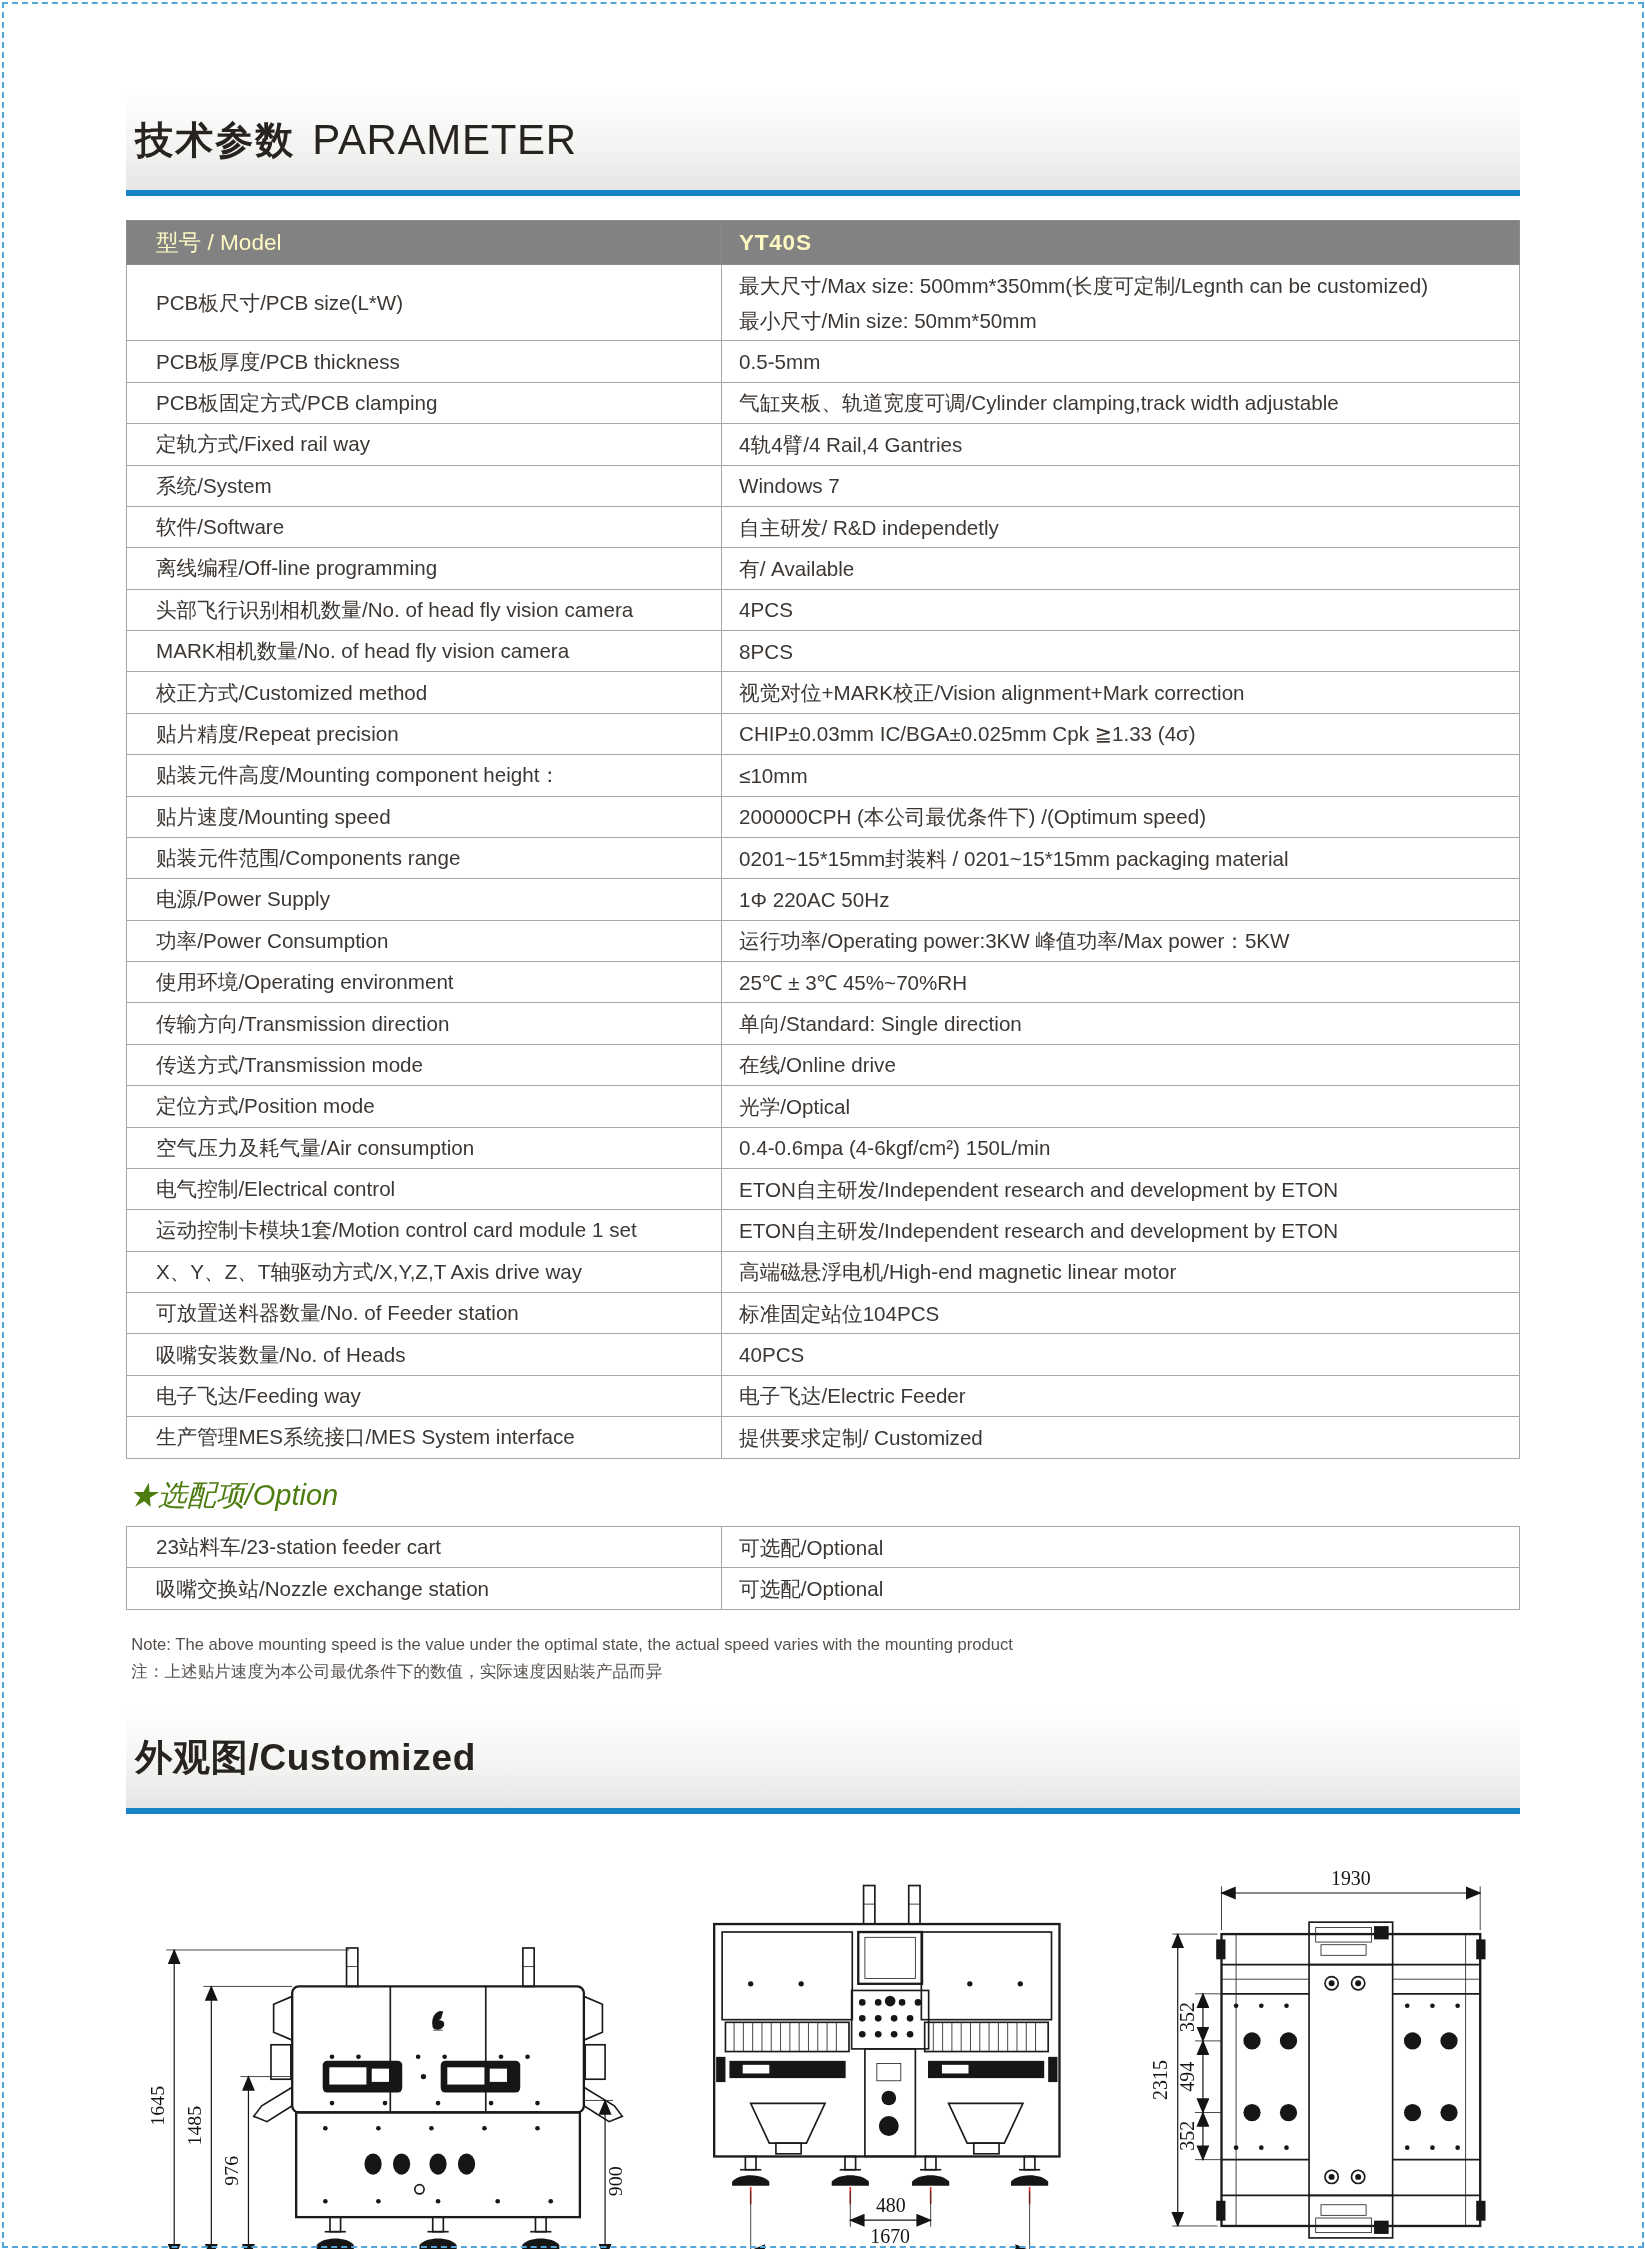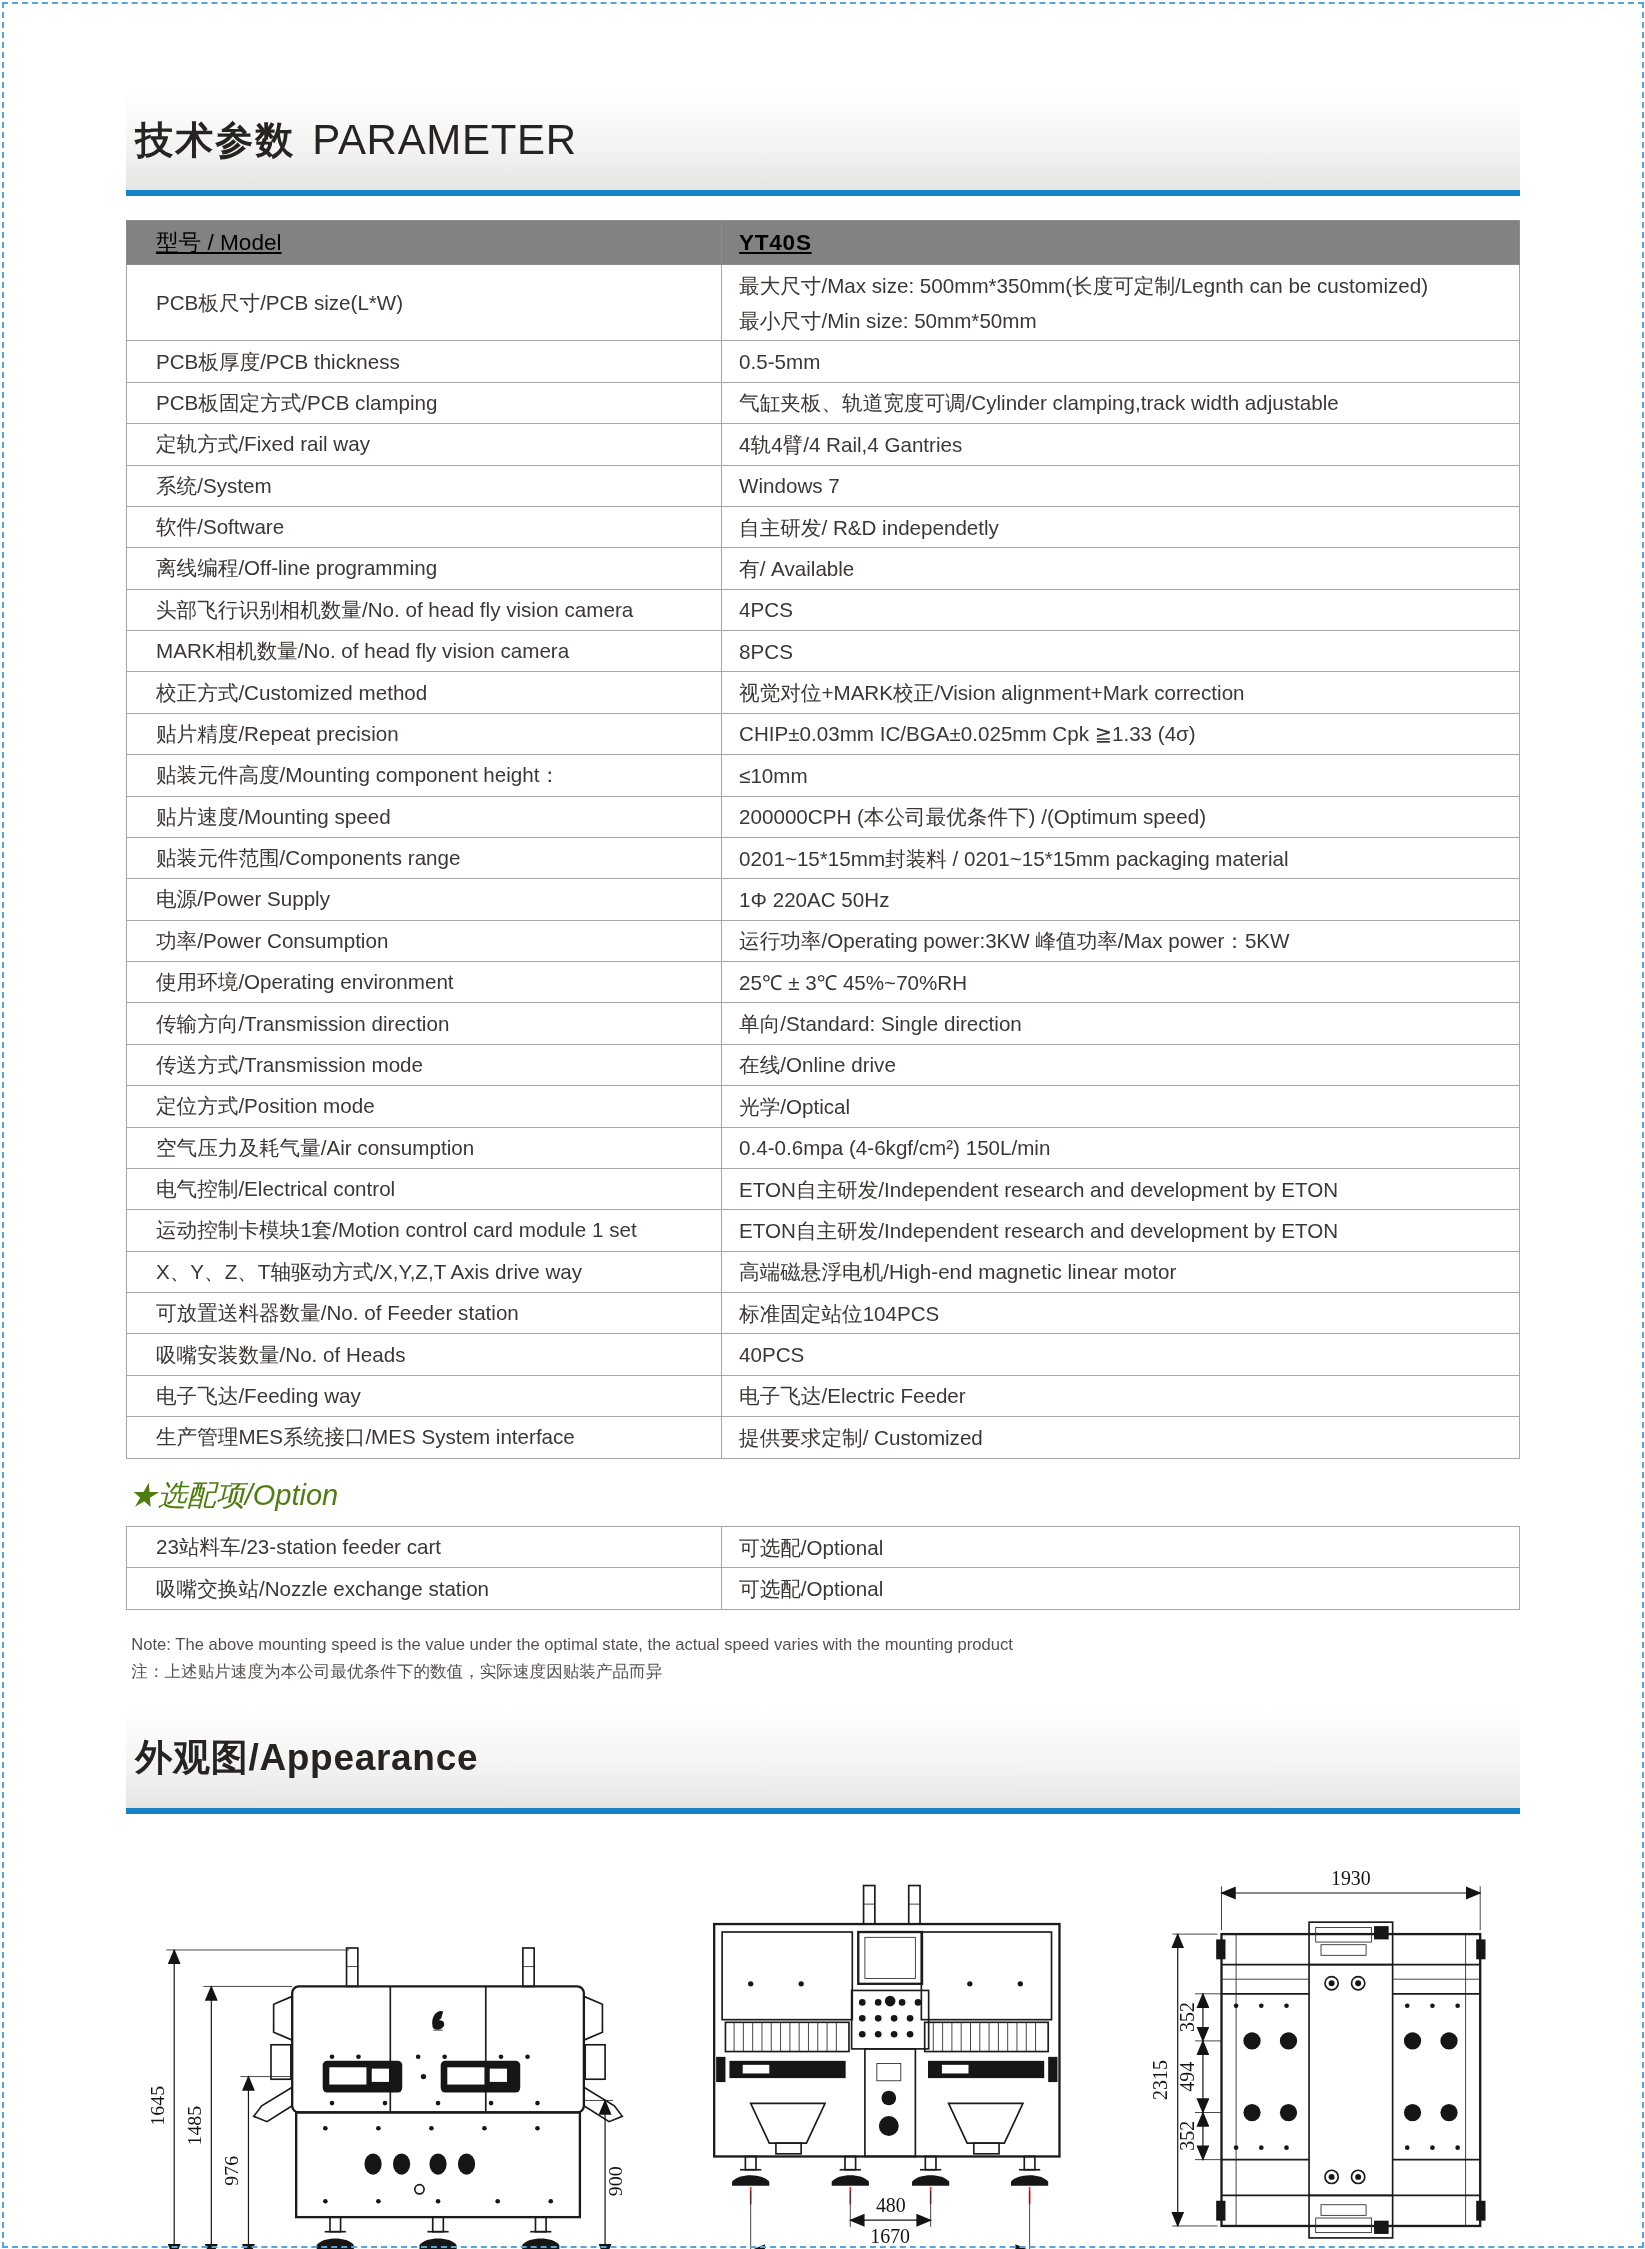--- a/index.html
+++ b/index.html
@@ -42,22 +42,22 @@
   table.spec-table.option{margin-top:0;}
   .spec-table td{
     border:1.3px solid var(--line);
     height:38px;font-size:20.6px;
     vertical-align:middle;box-sizing:border-box;
     overflow:hidden;white-space:nowrap;
   }
   .spec-table td.label-cell{padding:2.7px 8px 2.7px 29px;}
   .spec-table td.value-cell{padding:2.7px 8px 2.7px 17px;}
   .spec-table tr.head-row td{
-    background:var(--head-gray);color:#000000;
-    font-size:22.6px;height:44px;border-color:#8d8d8d;text-decoration:underline;
+    background:var(--head-gray);color:#fef9c3;
+    font-size:22.6px;height:44px;border-color:#8d8d8d;
   }
   .spec-table tr.head-row td.value-cell{font-weight:bold;letter-spacing:0.7px;}
   .value-line{line-height:35px;}
 
   .option-title{margin:17px 0 10.6px 2.7px;font-size:29px;color:#4d7c0f;font-style:italic;}
   .notes{margin-top:22.6px;padding-left:5.3px;}
   .note-line{font-size:16.6px;color:#55504c;line-height:26.5px;}
 
   .appearance-band{margin-top:22.6px;}
 
@@ -294,21 +294,21 @@
           </tr>
         </tbody>
     </table>
 
     <div class="notes">
       <div class="note-line">Note: The above mounting speed is the value under the optimal state, the actual speed varies with the mounting product</div>
       <div class="note-line">注：上述贴片速度为本公司最优条件下的数值，实际速度因贴装产品而异</div>
     </div>
 
     <div class="section-band appearance-band">
-      <span class="band-title-single">外观图/Appearance</span>
+      <span class="band-title-single">外观图/Customized</span>
     </div>
     <div class="blue-rule"></div>
 
     <div class="diagrams">
 
       <svg class="d1" width="518" height="411" viewBox="0 0 780 620">
         <defs>
           <marker id="arw1" viewBox="0 0 12 10" refX="11" refY="5" markerWidth="13" markerHeight="11" orient="auto-start-reverse">
             <path d="M0,0 L12,5 L0,10 z" fill="#141414"></path>
           </marker>

